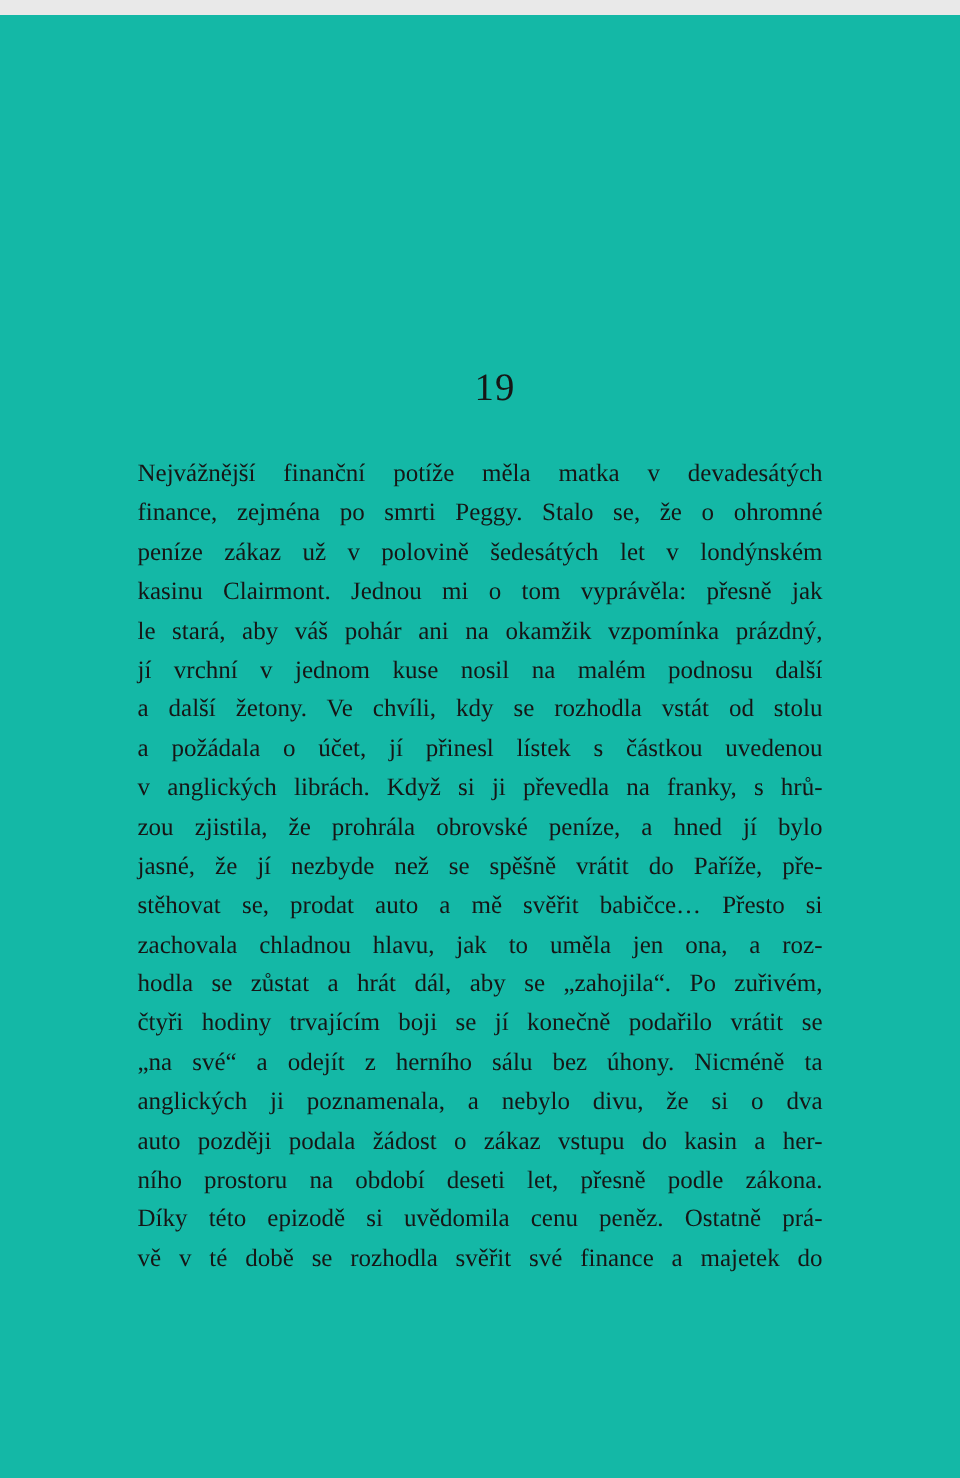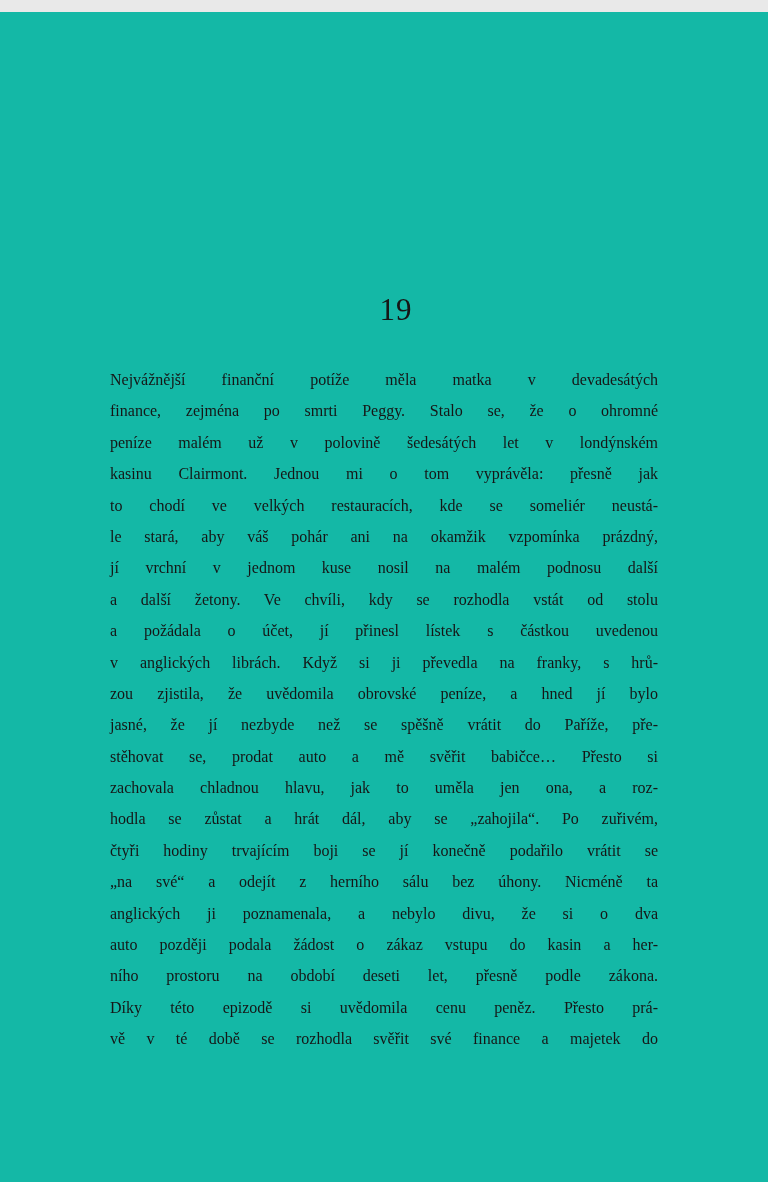--- a/index.html
+++ b/index.html
@@ -27,21 +27,21 @@
     font-size: 31px;
     letter-spacing: 1px;
   }
   .body-text {
     position: absolute;
     top: 352px;
     left: 110px;
     width: 548px;
   }
   .text-line {
-    font-size: 16px;
+    font-size: 20px;
     line-height: 31.4px;
     height: 31.4px;
     text-align: justify;
     text-align-last: justify;
     overflow: visible;
   }
   .page-number {
     position: absolute;
     top: 1074px;
     left: 0;
@@ -52,36 +52,35 @@
 </style>
 </head>
 <body>
 
 <div class="book-page">
   <div class="chapter-number">19</div>
 
   <div class="body-text">
       <div class="text-line">Nejvážnější finanční potíže měla matka v devadesátých</div>
       <div class="text-line">finance, zejména po smrti Peggy. Stalo se, že o ohromné</div>
-      <div class="text-line">peníze malém už v polovině šedesátých let v londýnském</div>
+      <div class="text-line">peníze zákaz už v polovině šedesátých let v londýnském</div>
       <div class="text-line">kasinu Clairmont. Jednou mi o tom vyprávěla: přesně jak</div>
-      <div class="text-line">to chodí ve velkých restauracích, kde se someliér neustá-</div>
       <div class="text-line">le stará, aby váš pohár ani na okamžik vzpomínka prázdný,</div>
       <div class="text-line">jí vrchní v jednom kuse nosil na malém podnosu další</div>
       <div class="text-line">a další žetony. Ve chvíli, kdy se rozhodla vstát od stolu</div>
       <div class="text-line">a požádala o účet, jí přinesl lístek s částkou uvedenou</div>
       <div class="text-line">v anglických librách. Když si ji převedla na franky, s hrů-</div>
-      <div class="text-line">zou zjistila, že uvědomila obrovské peníze, a hned jí bylo</div>
+      <div class="text-line">zou zjistila, že prohrála obrovské peníze, a hned jí bylo</div>
       <div class="text-line">jasné, že jí nezbyde než se spěšně vrátit do Paříže, pře-</div>
       <div class="text-line">stěhovat se, prodat auto a mě svěřit babičce… Přesto si</div>
       <div class="text-line">zachovala chladnou hlavu, jak to uměla jen ona, a roz-</div>
       <div class="text-line">hodla se zůstat a hrát dál, aby se „zahojila“. Po zuřivém,</div>
       <div class="text-line">čtyři hodiny trvajícím boji se jí konečně podařilo vrátit se</div>
       <div class="text-line">„na své“ a odejít z herního sálu bez úhony. Nicméně ta</div>
       <div class="text-line">anglických ji poznamenala, a nebylo divu, že si o dva</div>
       <div class="text-line">auto později podala žádost o zákaz vstupu do kasin a her-</div>
       <div class="text-line">ního prostoru na období deseti let, přesně podle zákona.</div>
-      <div class="text-line">Díky této epizodě si uvědomila cenu peněz. Přesto prá-</div>
+      <div class="text-line">Díky této epizodě si uvědomila cenu peněz. Ostatně prá-</div>
       <div class="text-line">vě v té době se rozhodla svěřit své finance a majetek do</div>
     </div>
 
   <div class="page-number">177</div>
 </div>
 
 </body></html>

